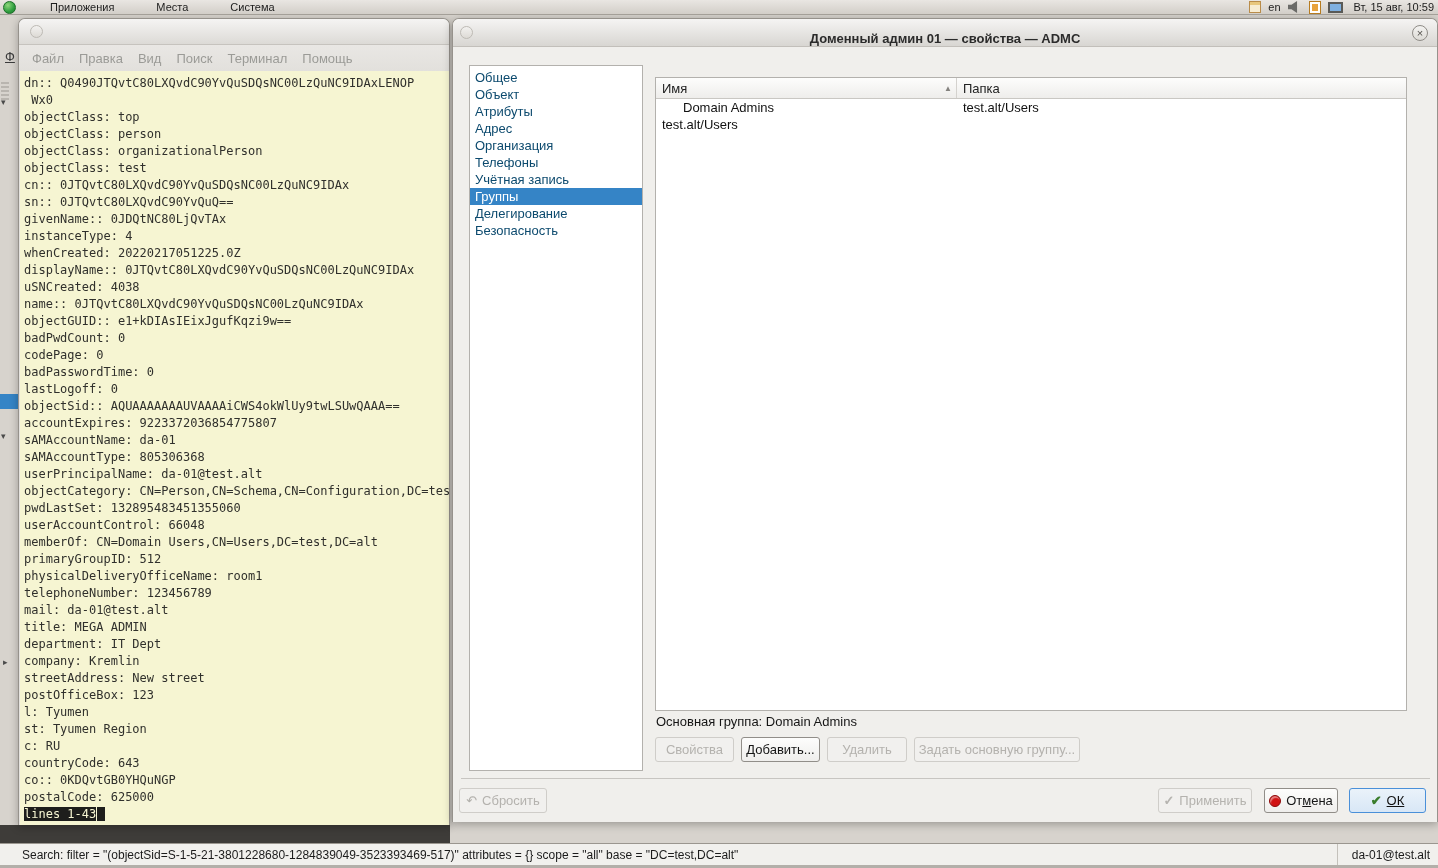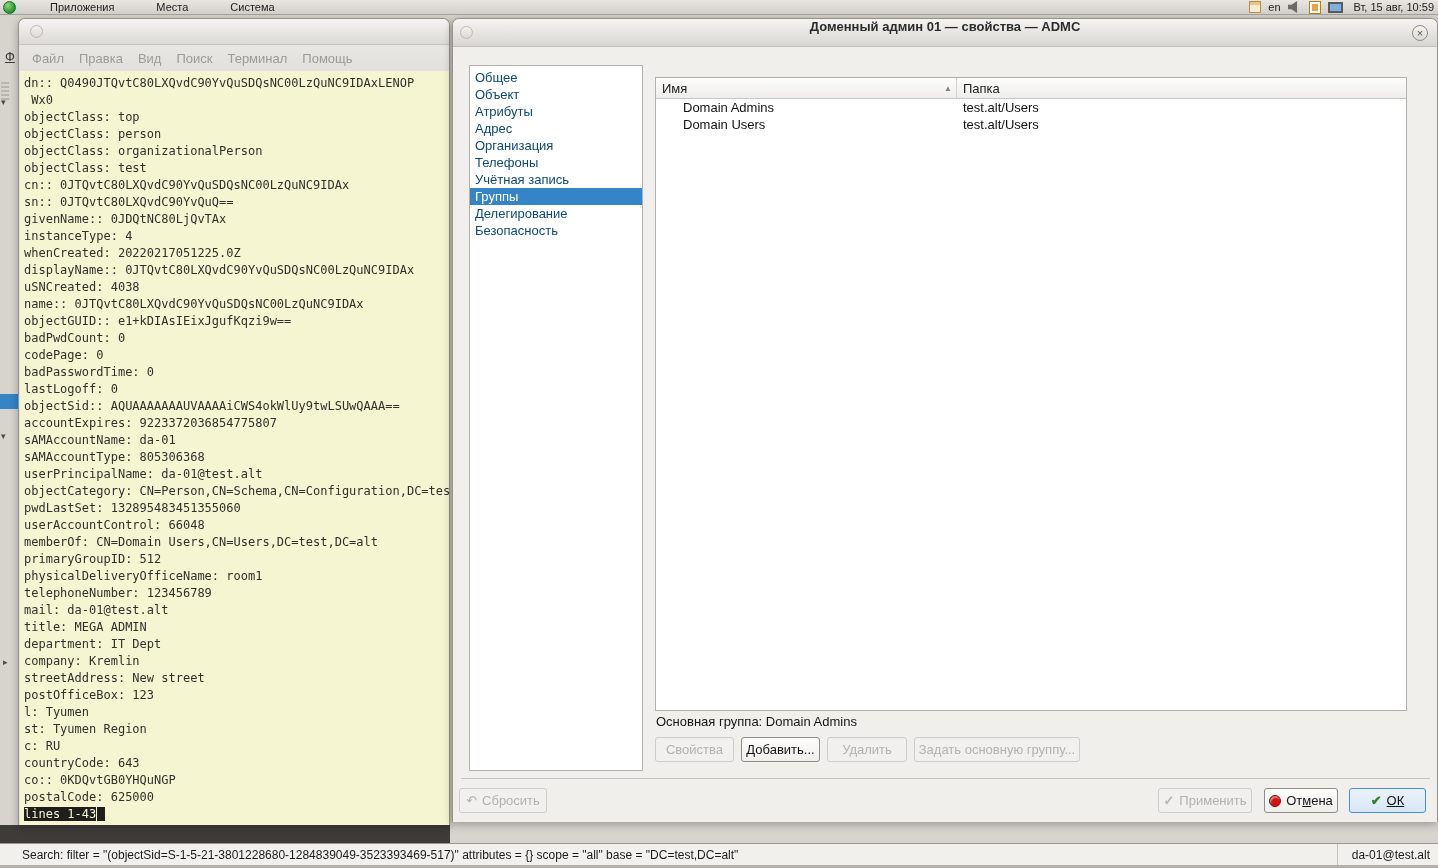--- a/index.html
+++ b/index.html
@@ -56,21 +56,21 @@
   .inv { background:#1e1e1c; color:#f6f5d2; }
   .cursor { display:inline-block; width:8px; height:14px; background:#1e1e1c;
             vertical-align:text-bottom; margin-left:1px; }
 
   
   #dialog { position:absolute; left:452px; top:18px; width:986px; height:804px;
             background:#f0efec; border:1px solid #96928c; border-bottom:none;
             border-radius:7px 7px 0 0; box-shadow:0 2px 10px rgba(0,0,0,.3); z-index:20; }
   .dlg-titlebar { height:28px; background:linear-gradient(#f5f4f3,#d8d6d2);
                   border-radius:6px 6px 0 0; border-bottom:1px solid #c2bfba;
-                  display:flex; align-items:flex-start; justify-content:center; position:relative; }
+                  display:flex; align-items:flex-end; justify-content:center; position:relative; }
   .dlg-title { font-size:13px; font-weight:bold; color:#2b2b2b; }
   .dlg-titlebar .win-circle { left:7px; top:7px; }
   .close-btn { position:absolute; right:9px; top:6px; width:16px; height:16px; border-radius:50%;
                border:1px solid #8f8c87; color:#55534f; font-size:11px; line-height:14px;
                text-align:center; background:linear-gradient(#f4f3f1,#ddDBd6); cursor:default; }
 
   .listbox { position:absolute; background:#fff; border:1px solid #b3b1ad; }
   #tab-list { left:16px; top:46px; width:174px; height:706px; padding-top:3px; font-size:13px; }
   .tab { height:17px; line-height:17px; padding-left:5px; color:#0c4a6e; white-space:nowrap; }
   .tab.sel { background:#3584c6; color:#fff; }
@@ -238,21 +238,20 @@
       <div class="th">
         <span>Папка</span>
       </div>
     </div>
     <div>
         <div class="trow">
           <div class="tc1">Domain Admins</div>
           <div class="tc2">test.alt/Users</div>
         </div>
         <div class="trow">
-          <div class="tc1">Domain Users</div>
           <div class="tc2">test.alt/Users</div>
         </div>
       </div>
   </div>
 
   <div id="primary-group">
     <span>Основная группа:</span>
     <span>Domain Admins</span>
   </div>
 

